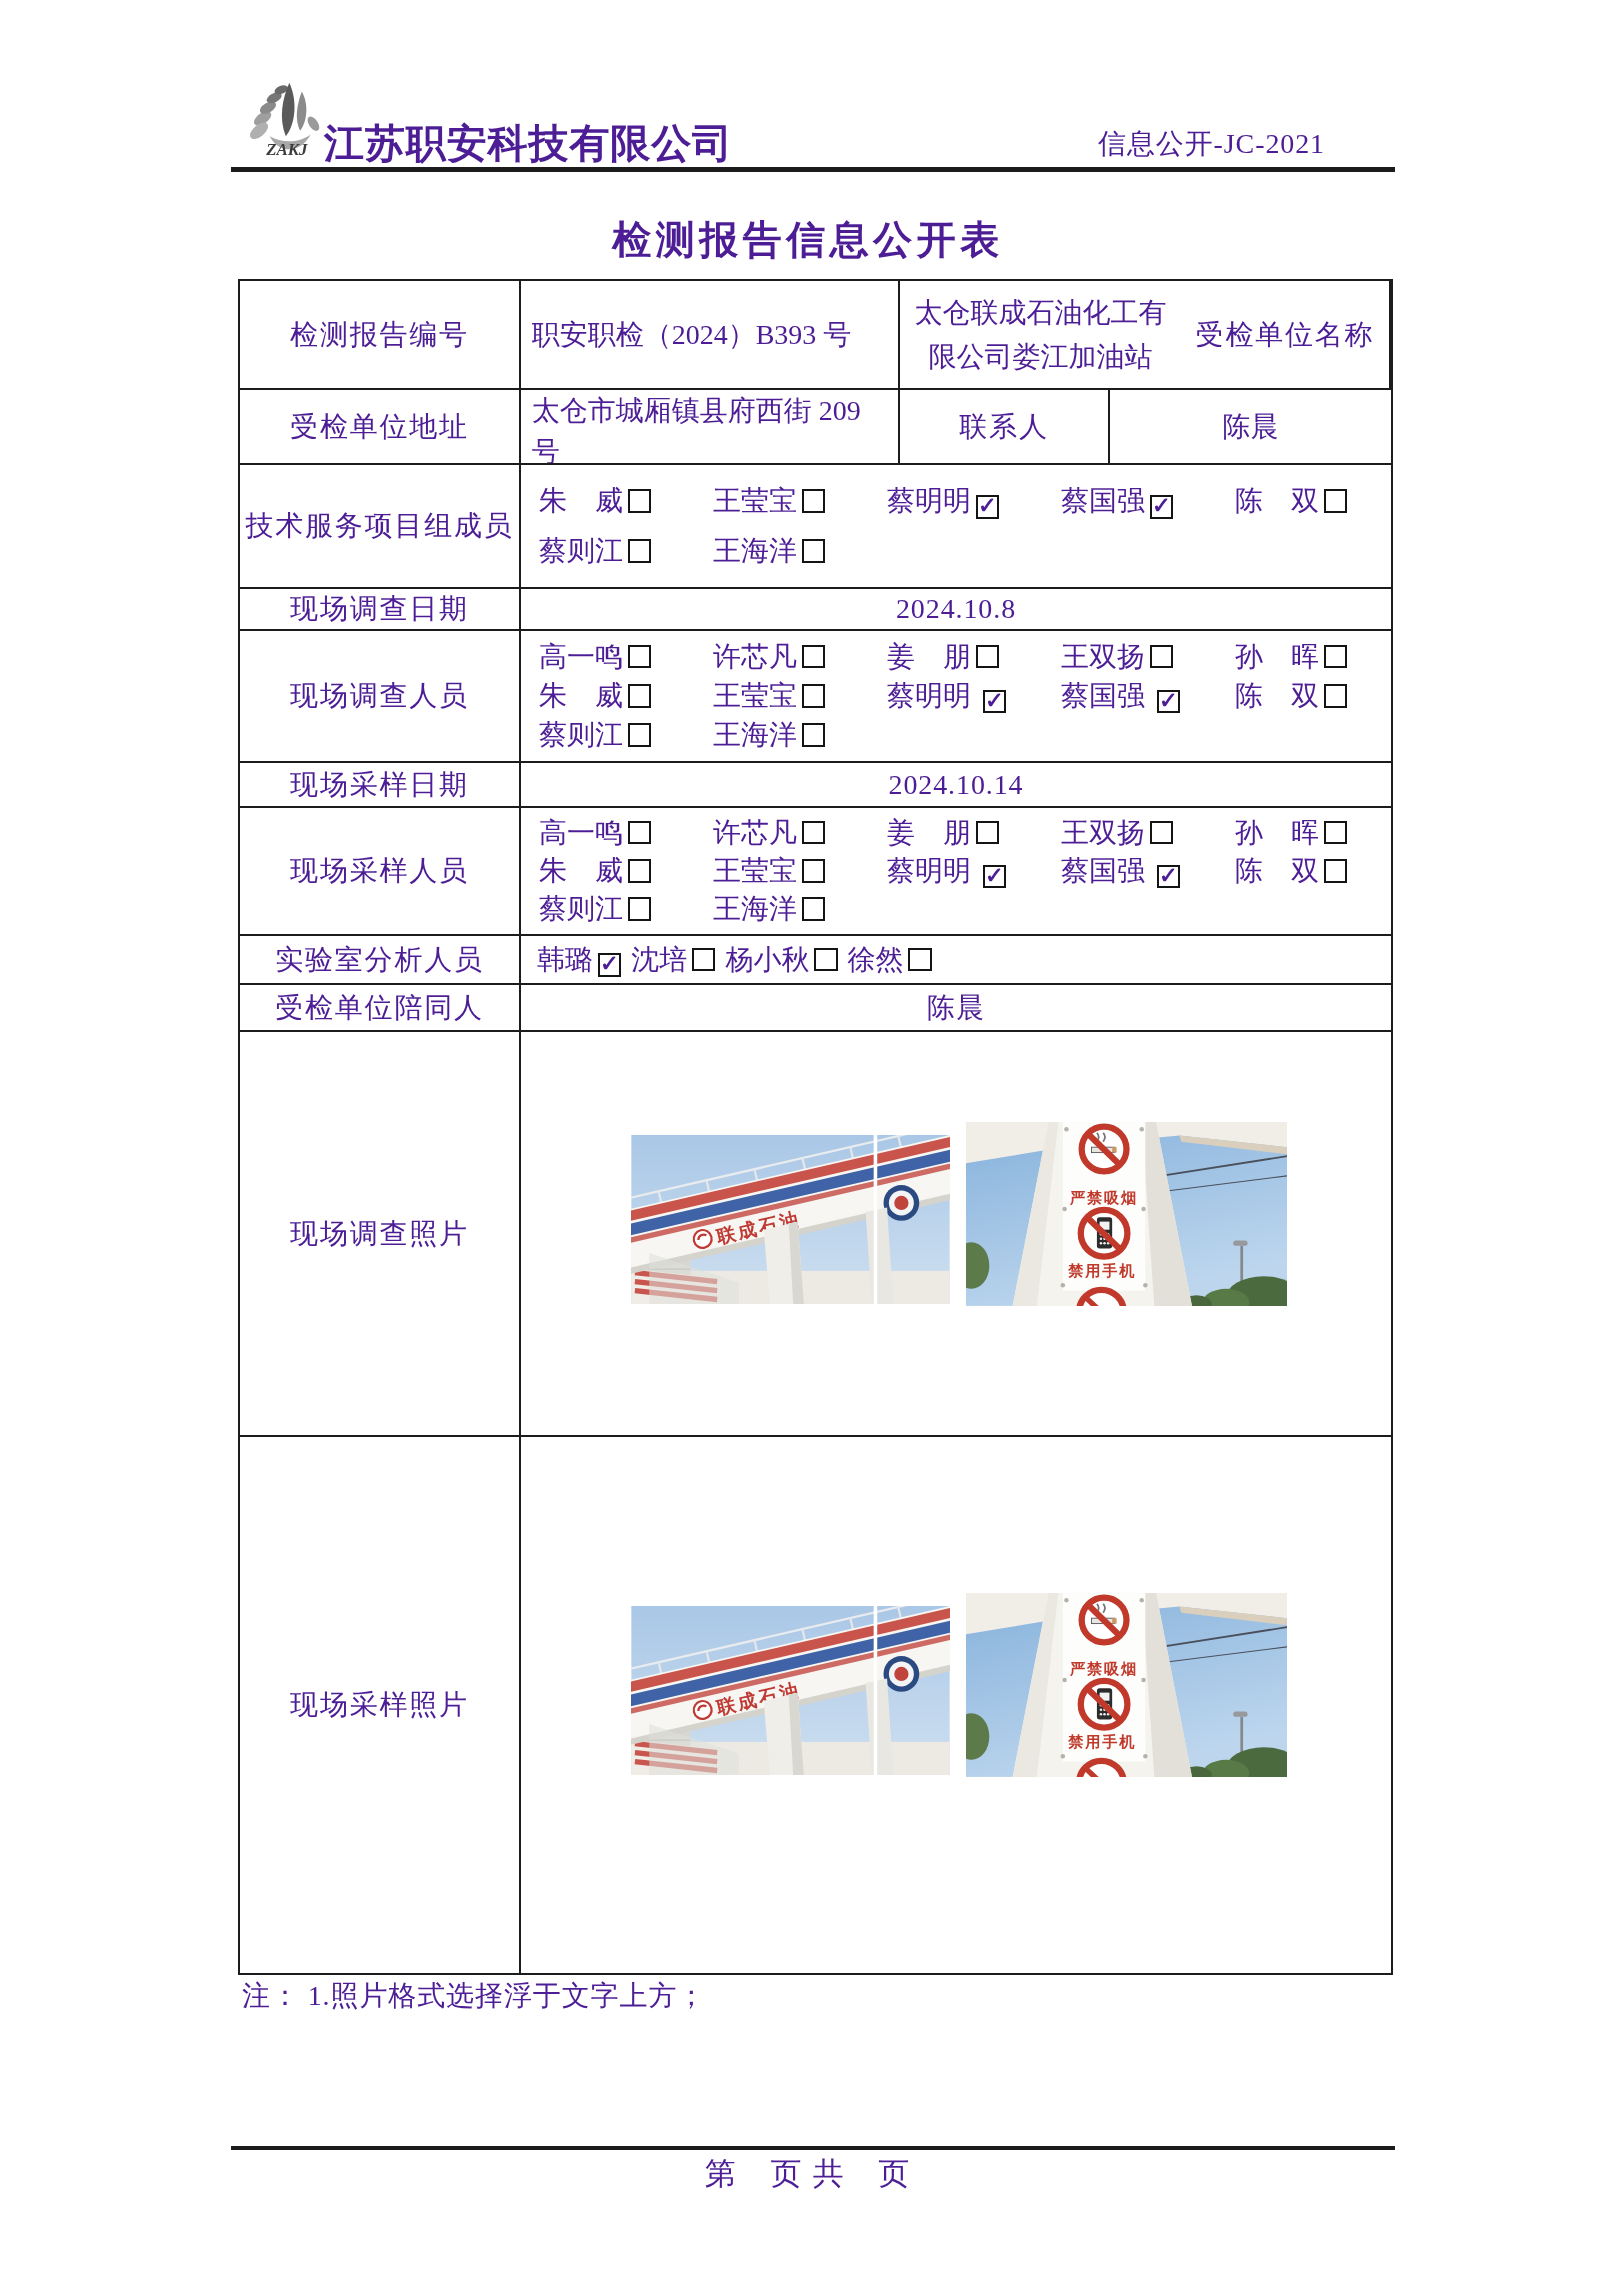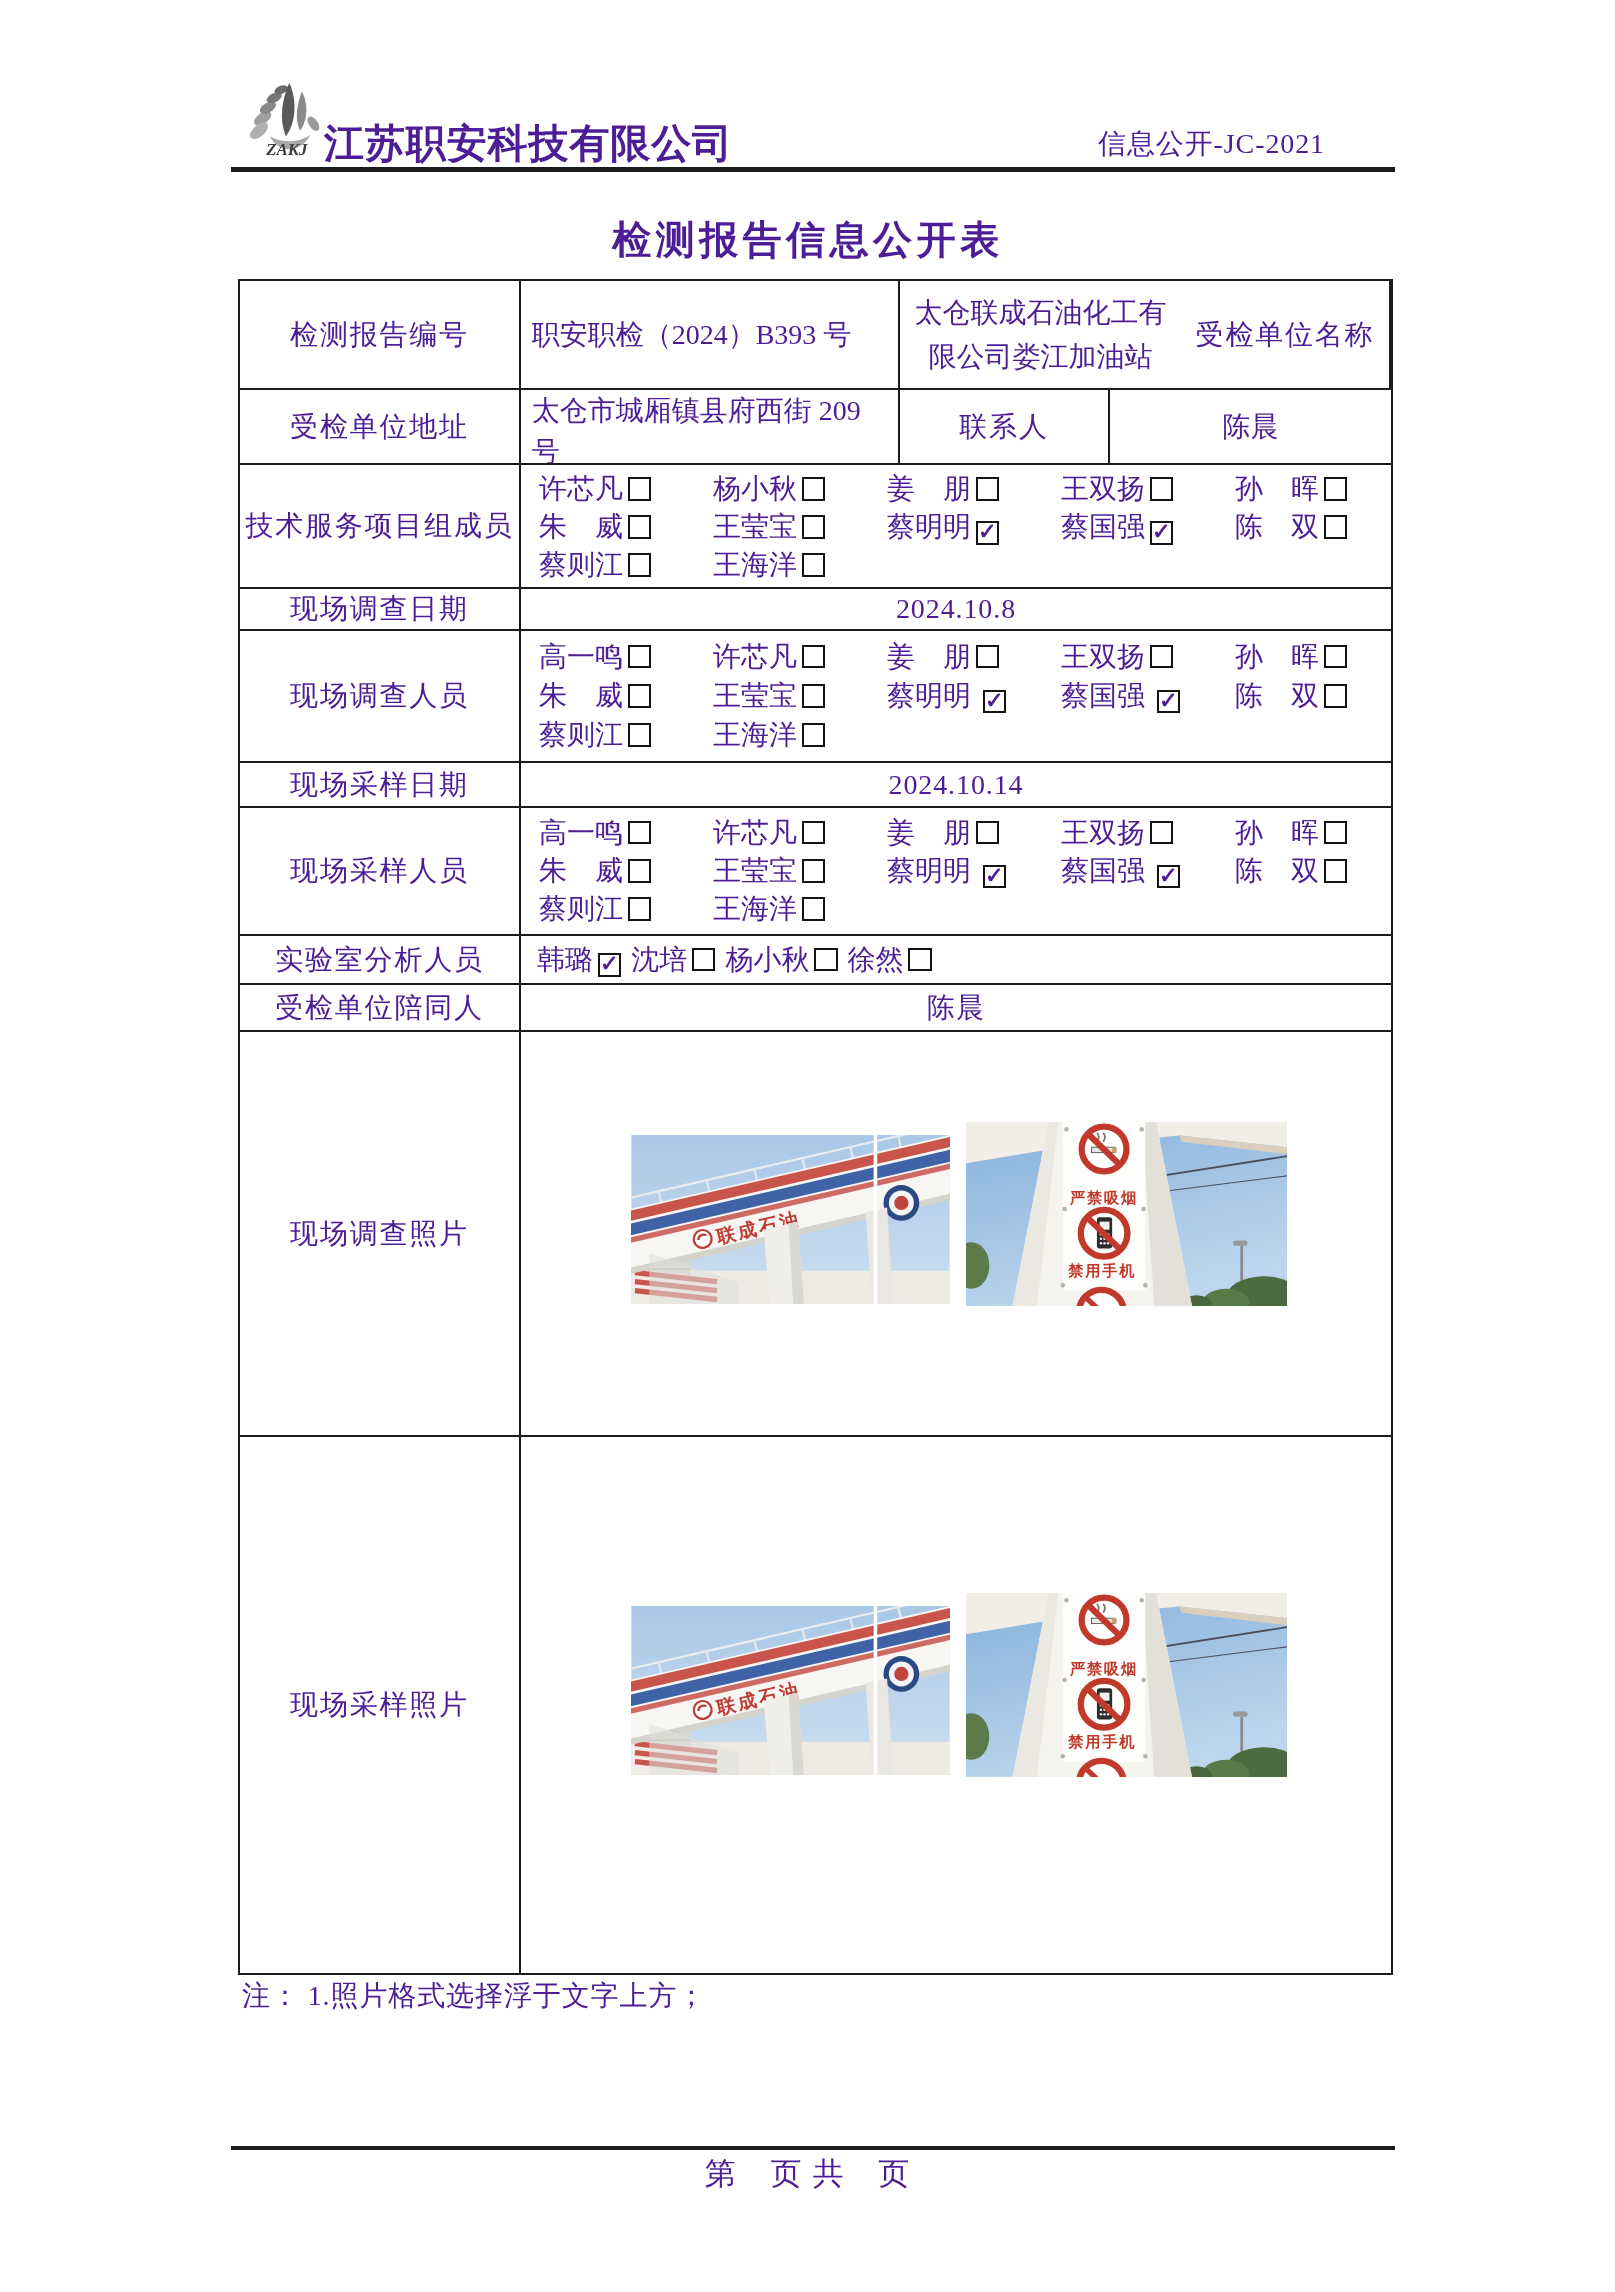--- a/index.html
+++ b/index.html
@@ -93,31 +93,20 @@
         <span class="wrapcell">太仓市城厢镇县府西街 209号</span>
       </div>
       <div class="vc c3">联系人</div>
       <div class="vc c4">陈晨</div>
     </div>
 
     <div class="trow r3">
       <div class="lc">技术服务项目组成员</div>
       <div class="people-cell vc">
         <div class="pline">
-          <span class="slot"><span>许芯凡</span><span class="cbox"></span></span>
-        
-          <span class="slot"><span>杨小秋</span><span class="cbox"></span></span>
-        
-          <span class="slot"><span>姜　朋</span><span class="cbox"></span></span>
-        
-          <span class="slot"><span>王双扬</span><span class="cbox"></span></span>
-        
-          <span class="slot"><span>孙　晖</span><span class="cbox"></span></span>
-        </div>
-        <div class="pline">
           <span class="slot"><span>朱　威</span><span class="cbox"></span></span>
         
           <span class="slot"><span>王莹宝</span><span class="cbox"></span></span>
         
           <span class="slot"><span>蔡明明</span><span class="cbox checked">✓</span></span>
         
           <span class="slot"><span>蔡国强</span><span class="cbox checked">✓</span></span>
         
           <span class="slot"><span>陈　双</span><span class="cbox"></span></span>
         </div>

